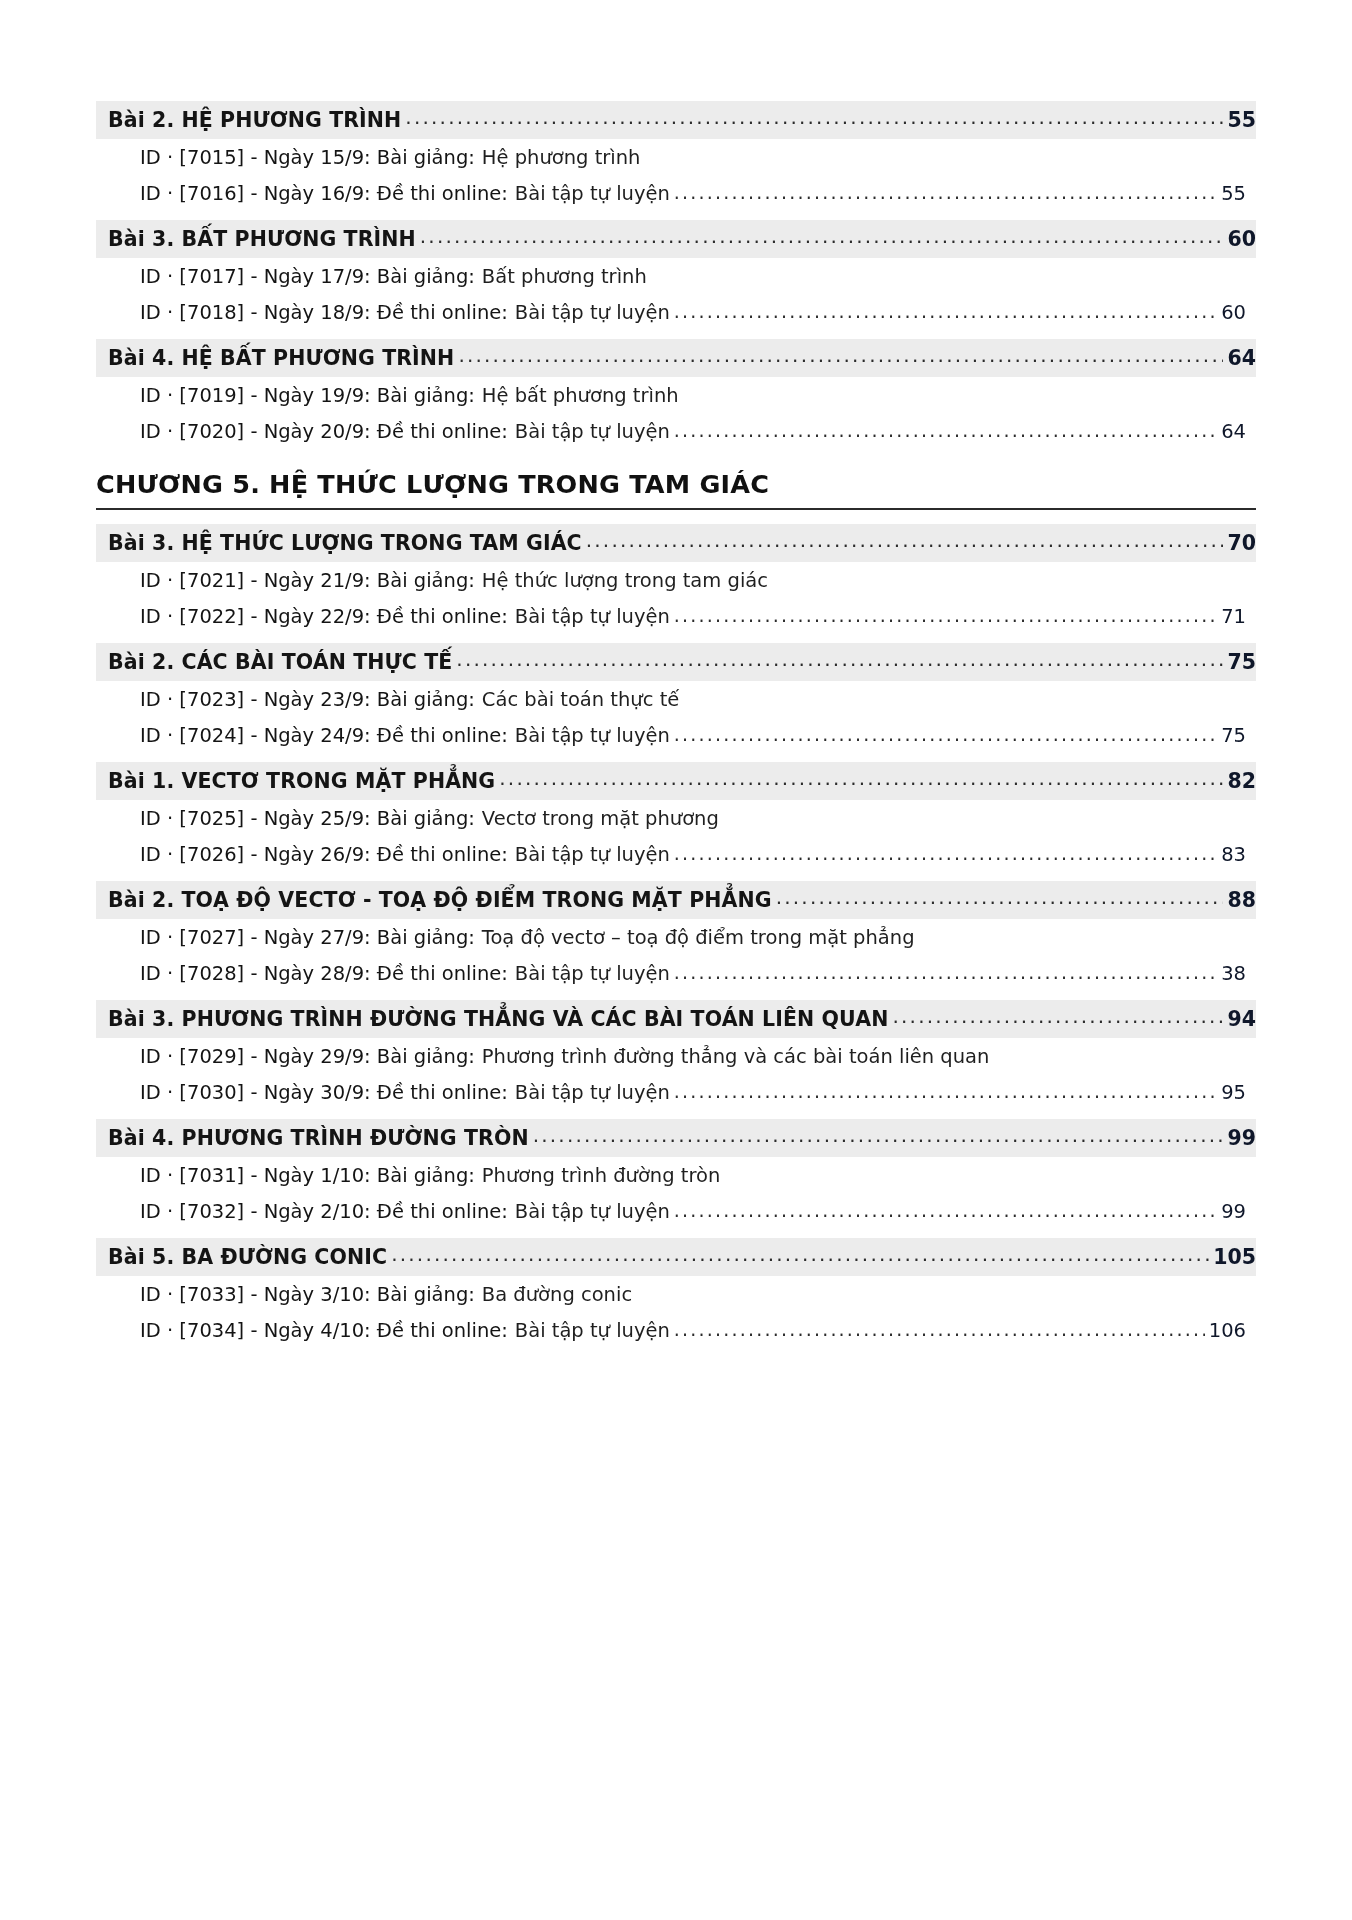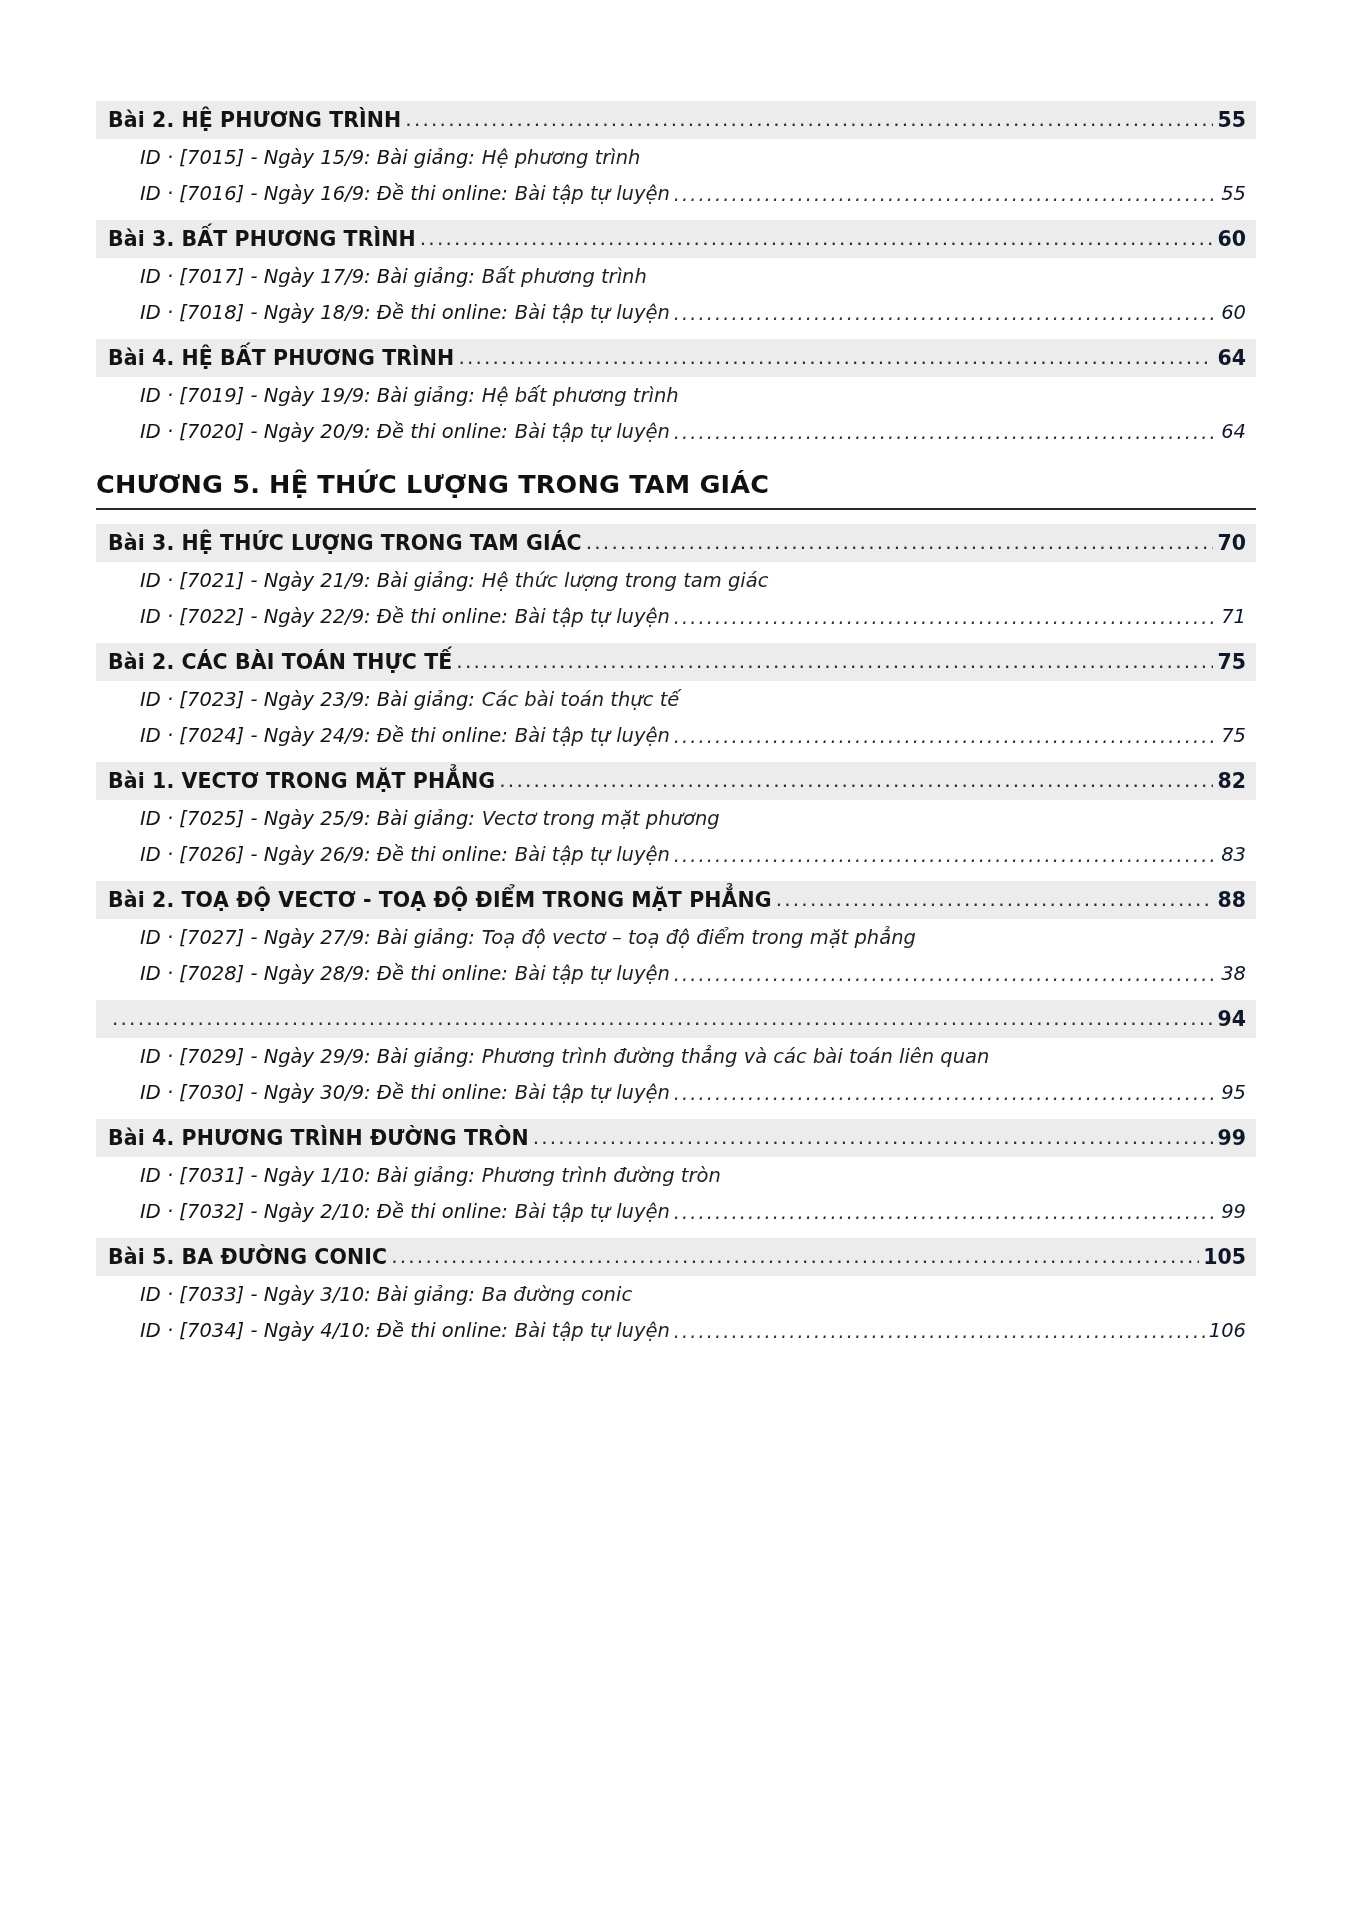--- a/index.html
+++ b/index.html
@@ -36,22 +36,22 @@
     font-weight: bold;
     letter-spacing: 0.2px;
     color: #111111;
     line-height: 1.2;
   }
 
   
   .lesson {
     background: #ececec;
     display: flex;
-    align-items: center;
-    padding: 7px 10px 7px 12px;
+    align-items: flex-start;
+    padding: 7px 0 7px 12px;
     margin: 9px 0 0 0;
     box-sizing: border-box;
   }
   .lesson-title {
     font-size: 20.5px;
     font-weight: bold;
     color: #141414;
     white-space: nowrap;
     letter-spacing: 0.1px;
   }
@@ -71,24 +71,23 @@
     font-size: 20.5px;
     font-weight: bold;
     color: #0f172a;
     white-space: nowrap;
     padding-left: 2px;
   }
 
   
   .entry {
     display: flex;
-    align-items: flex-end;
+    align-items: center;
     padding: 7px 10px 6px 44px;
     box-sizing: border-box;
-    font-style: italic;
   }
   .entry-head {
     font-size: 19.5px;
     color: #141414;
     white-space: nowrap;
   }
   .entry-desc {
     font-size: 19.5px;
     color: #1f1f1f;
     white-space: nowrap;
@@ -218,20 +217,21 @@
         <span class="entry-desc">Toạ độ vectơ – toạ độ điểm trong mặt phẳng</span>
         <span class="page-num"></span>
       </div>
       <div class="entry">
         <span class="entry-head b">ID · [7028] - Ngày 28/9: Đề thi online:</span>
         <span class="entry-desc">Bài tập tự luyện</span>
         <span class="dots">............................................................................................................................................................................................................................</span>
         <span class="page-num">38</span>
       </div>
       <div class="lesson">
+        <span class="lesson-title">Bài 3. PHƯƠNG TRÌNH ĐƯỜNG THẲNG VÀ CÁC BÀI TOÁN LIÊN QUAN</span>
         <span class="dots">............................................................................................................................................................................................................................</span>
         <span class="page-num">94</span>
       </div>
       <div class="entry no-dots">
         <span class="entry-head b">ID · [7029] - Ngày 29/9: Bài giảng:</span>
         <span class="entry-desc">Phương trình đường thẳng và các bài toán liên quan</span>
         <span class="page-num"></span>
       </div>
       <div class="entry">
         <span class="entry-head b">ID · [7030] - Ngày 30/9: Đề thi online:</span>

